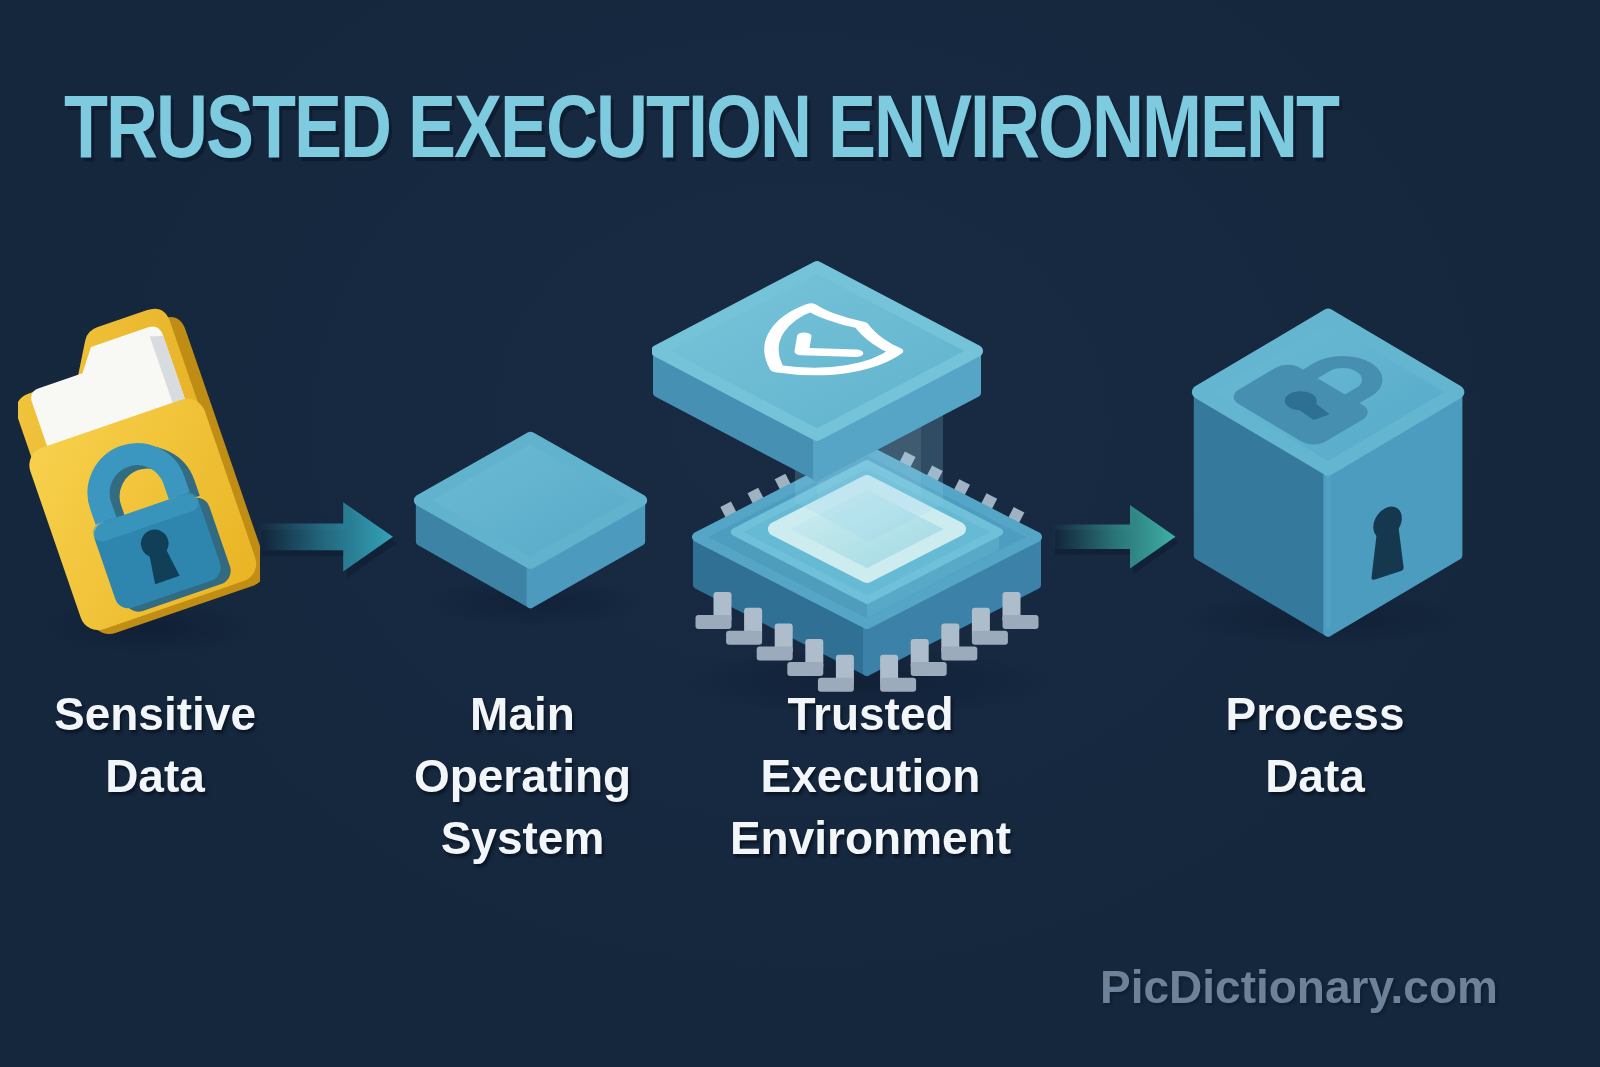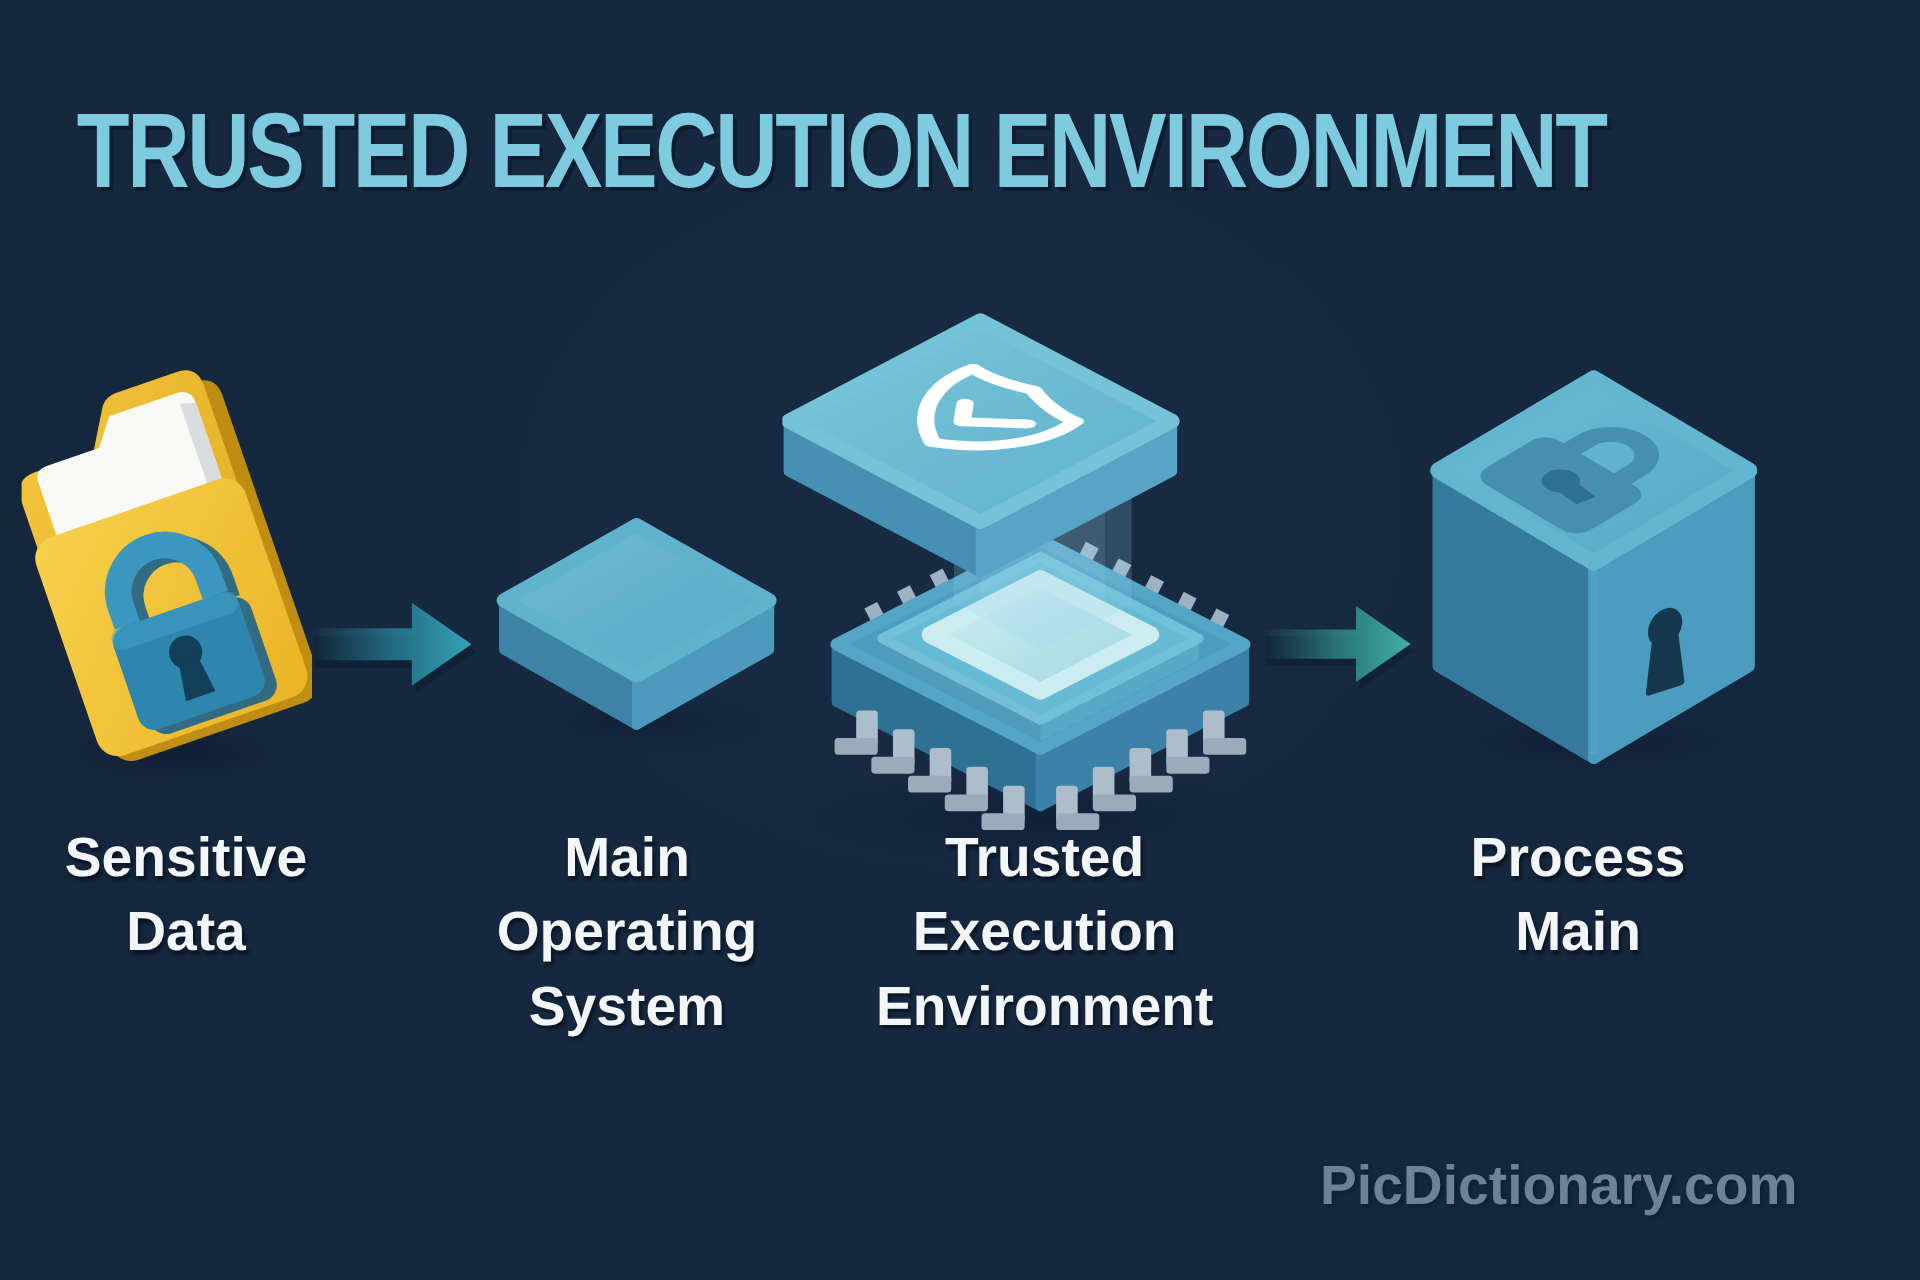--- a/index.html
+++ b/index.html
@@ -282,17 +282,17 @@
 
   <div class="step-label lbl-1">Sensitive
 Data</div>
   <div class="step-label lbl-2">Main
 Operating
 System</div>
   <div class="step-label lbl-3">Trusted
 Execution
 Environment</div>
   <div class="step-label lbl-4">Process
-Main</div>
+Data</div>
 
   <div class="watermark">PicDictionary.com</div>
 
 </div>
 
 </body></html>

